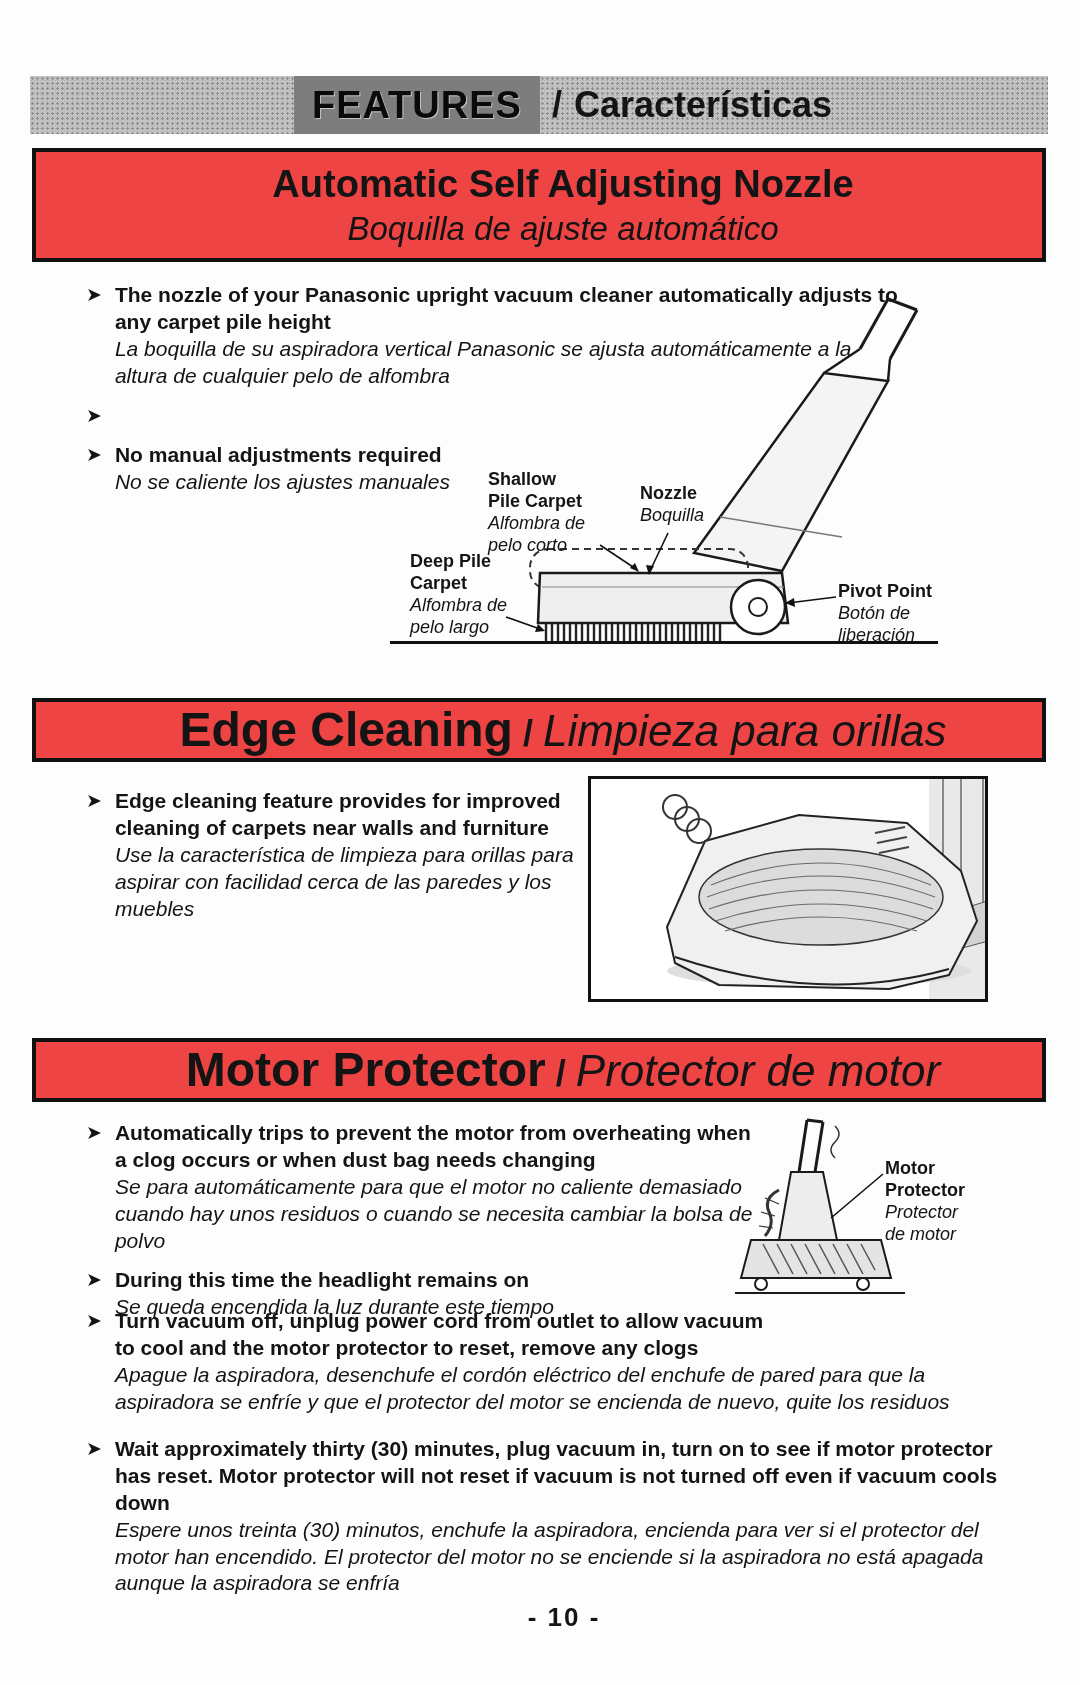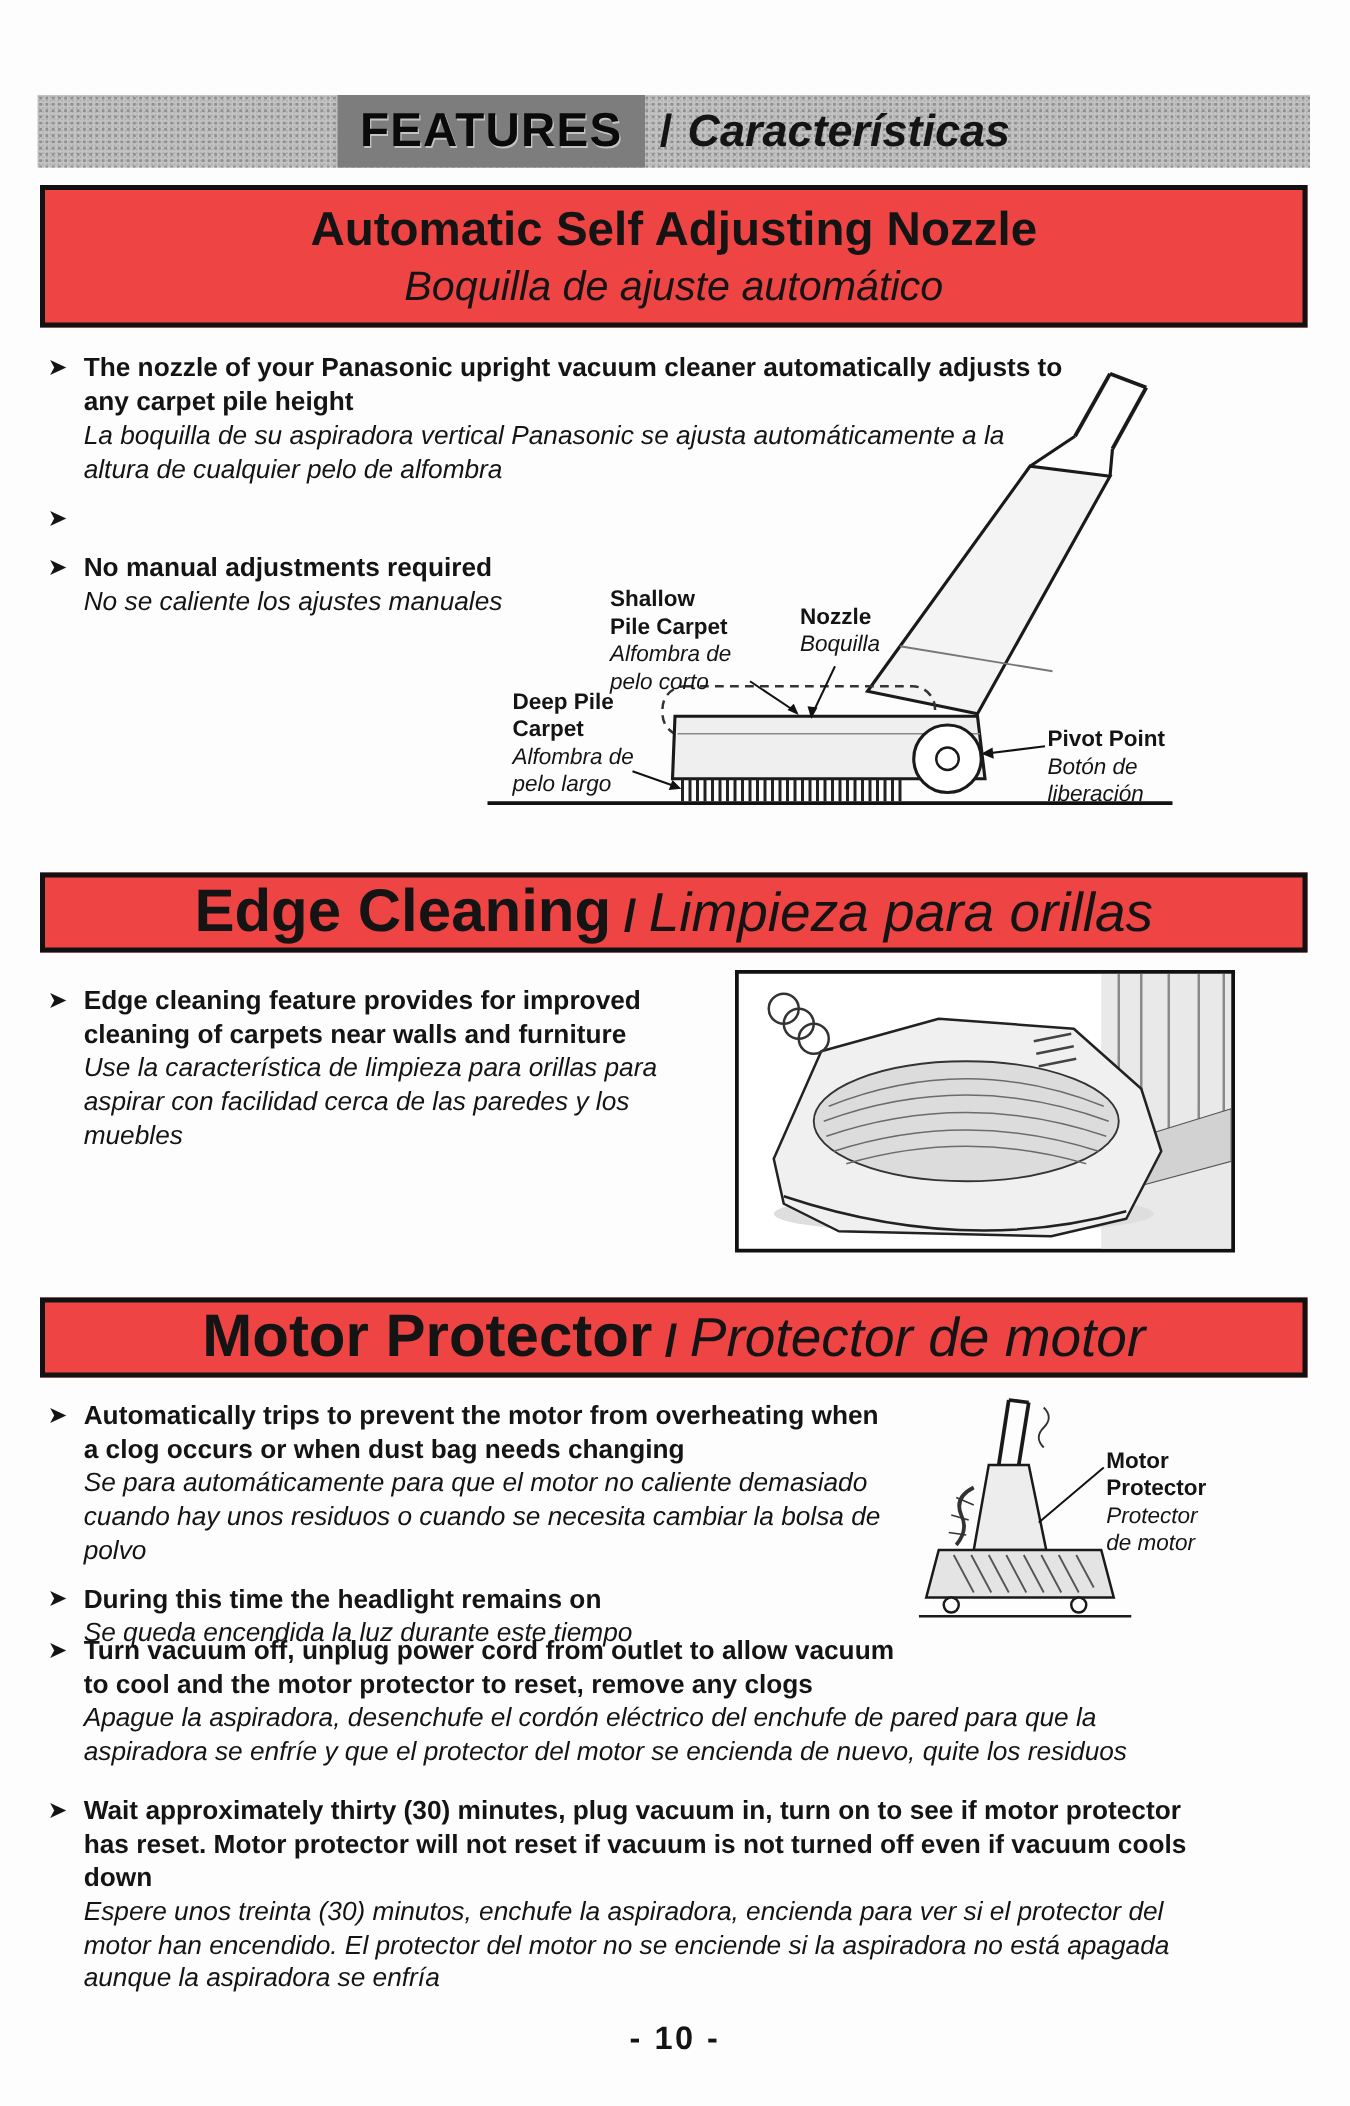--- a/index.html
+++ b/index.html
@@ -3,38 +3,38 @@
 <meta charset="utf-8">
 <style>
   * { margin:0; padding:0; box-sizing:border-box; }
   html,body { background:#e8e8e8; }
   body {
     width:1080px; height:1685px; position:relative; margin:0 auto;
     background:#fdfdfd; color:#141414;
     font-family:"Liberation Sans", sans-serif;
     overflow:hidden;
   }
-  .abs { position:absolute; }
+  .abs { position:absolute;padding-left:48px; }
 
   
   .banner {
     left:30px; top:76px; width:1018px; height:58px;
     background-color:#c3c3c3;
     background-image: radial-gradient(#8f8f8f 1.1px, transparent 1.1px),
                       radial-gradient(#adadad 1px, transparent 1px);
     background-size: 5px 5px, 3px 3px;
     display:flex; align-items:center; justify-content:center; gap:12px;
   }
   .features-badge {
     background:#7d7d7d; height:100%; display:flex; align-items:center;
     padding:0 18px; font-weight:bold; font-size:38px; letter-spacing:1px;
     color:#0a0a0a; text-shadow:1px 1px 0 rgba(255,255,255,.55);
   }
   .banner .sep { font-weight:bold; font-size:36px; }
-  .banner .es  { font-weight:bold; font-style:italic; font-size:36px; }
+  .banner .es  { font-weight:bold; font-size:36px; }
 
   
   .title-box {
     left:32px; width:1014px; border:4px solid #111; background:#ef4444;
     display:flex; flex-direction:column; align-items:center; justify-content:center;
   }
   #box-nozzle { top:148px; height:114px; }
   #box-edge   { top:698px; height:64px; }
   #box-motor  { top:1038px; height:64px; }
   .t-en  { font-weight:bold; font-size:38px; line-height:1.25; }
@@ -70,21 +70,21 @@
 
   
   #edge-figure { left:588px; top:776px; width:400px; height:226px; border:3px solid #111; background:#fff; overflow:hidden; }
 
   
   #motor-figure { left:735px; top:1112px; width:315px; height:205px; }
   #motor-figure svg { position:absolute; left:0; top:0; z-index:0; }
   #lbl-motor { left:150px; top:46px; width:150px; }
 
   
-  #page-number { left:0; right:0; top:1602px; text-align:center; font-weight:bold; font-size:26px; letter-spacing:2px;margin-top:13px; }
+  #page-number { left:0; right:0; top:1602px; text-align:center; font-weight:bold; font-size:26px; letter-spacing:2px; }
 </style>
 </head>
 <body>
 
 <div class="abs banner">
   <span class="features-badge">FEATURES</span>
   <span class="sep">/</span>
   <span class="es">Características</span>
 </div>
 

